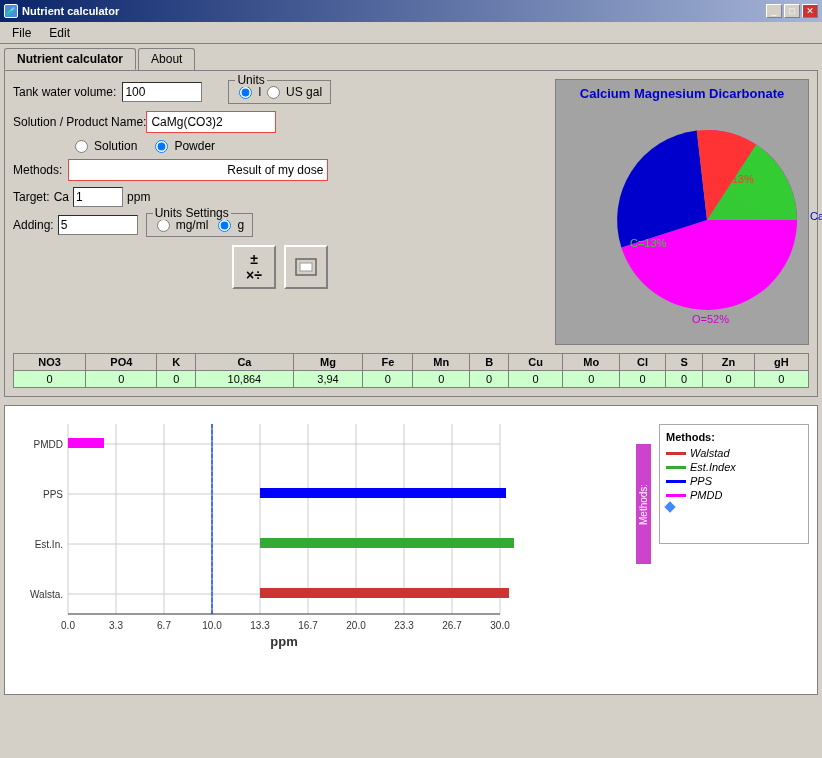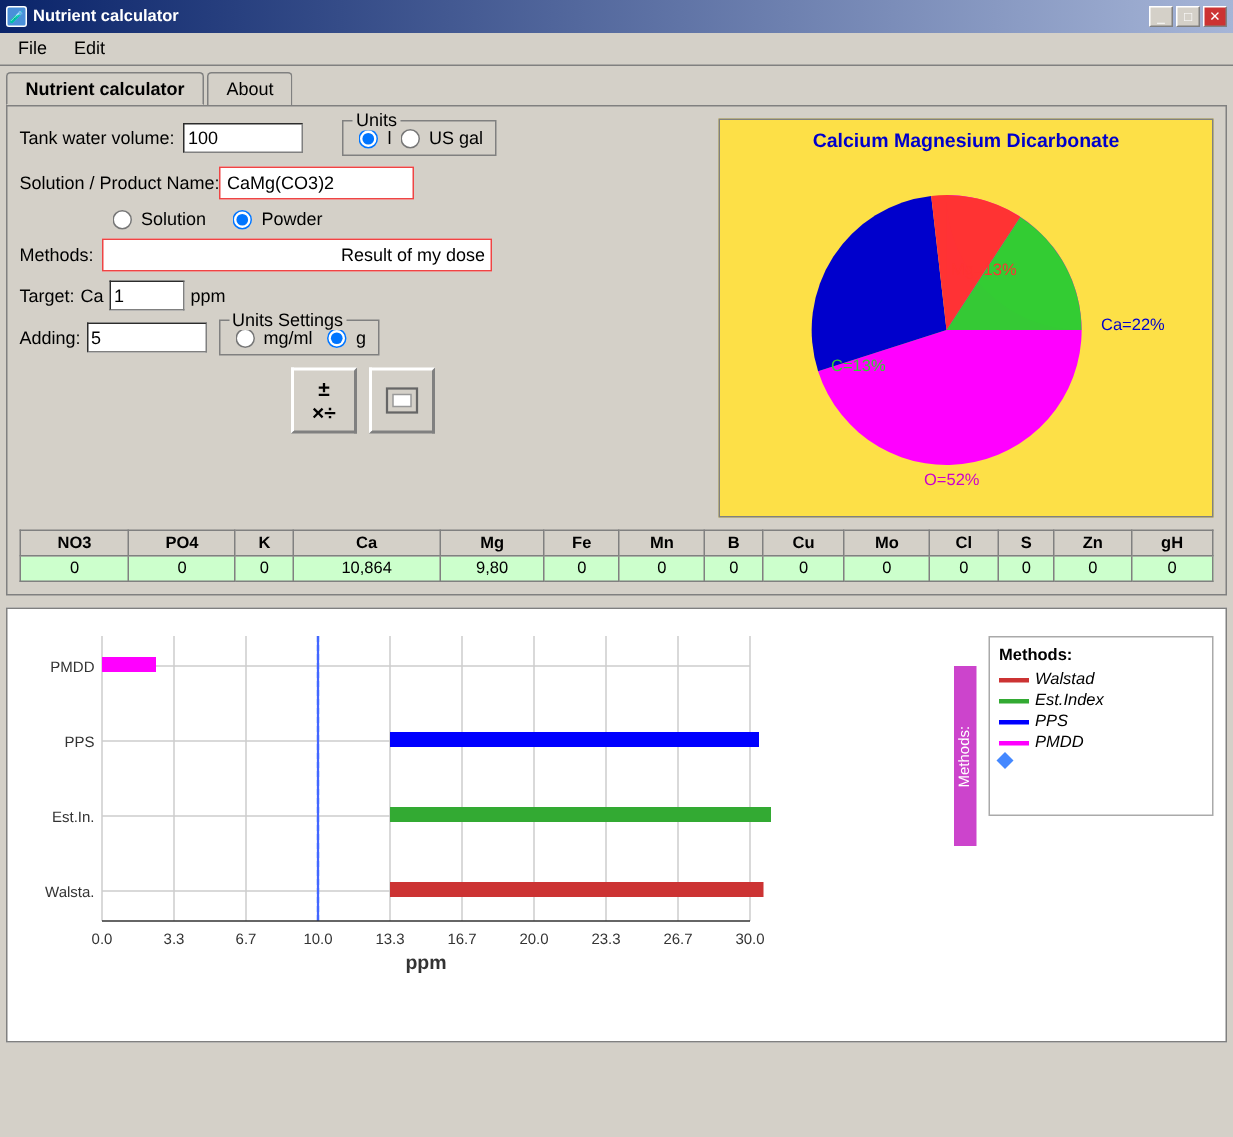--- a/index.html
+++ b/index.html
@@ -3,42 +3,42 @@
   <meta charset="utf-8">
   <style>
     * { box-sizing: border-box; margin: 0; padding: 0; }
     body { background: #d4d0c8; font-family: Arial, sans-serif; font-size: 12px; width: 822px; height: 758px; overflow: hidden; }
     .title-bar { background: linear-gradient(to right, #0a246a, #a6b5d7); color: white; display: flex; align-items: center; justify-content: space-between; padding: 2px 4px; height: 22px; }
     .title-bar-left { display: flex; align-items: center; gap: 4px; }
     .title-bar-icon { width: 14px; height: 14px; background: #4a90d9; border: 1px solid #fff; border-radius: 2px; font-size: 8px; display: flex; align-items: center; justify-content: center; color: white; }
     .title-bar-title { font-size: 11px; font-weight: bold; }
     .title-bar-controls { display: flex; gap: 2px; }
     .tb-btn { width: 16px; height: 14px; background: #d4d0c8; border: 1px solid #808080; display: flex; align-items: center; justify-content: center; font-size: 9px; cursor: pointer; border-top-color: #fff; border-left-color: #fff; }
-    .menu-bar { background: #d4d0c8; padding: 2px 4px; display: flex; gap: 2px; border-bottom: 1px solid #808080; height: 22px; align-items: flex-end; }
+    .menu-bar { background: #d4d0c8; padding: 2px 4px; display: flex; gap: 2px; border-bottom: 1px solid #808080; height: 22px; align-items: center; }
     .menu-item { padding: 2px 8px; cursor: pointer; font-size: 12px; }
     .tab-bar { display: flex; margin: 4px 4px 0 4px; }
     .tab { padding: 3px 12px; background: #d4d0c8; border: 1px solid #808080; cursor: pointer; border-bottom: none; font-size: 12px; margin-right: 2px; border-top-left-radius: 3px; border-top-right-radius: 3px; }
     .tab.active { background: #d4d0c8; border-bottom: 1px solid #d4d0c8; font-weight: bold; position: relative; z-index: 2; }
     .main-content { background: #d4d0c8; border: 1px solid #808080; margin: 0 4px 4px 4px; padding: 8px; border-top: 1px solid #808080; }
     .top-section { display: flex; gap: 8px; }
     .form-area { flex: 1; }
     .form-row { display: flex; align-items: center; margin-bottom: 6px; }
     .form-label { color: #000; white-space: nowrap; }
     .text-input { border: 1px inset #808080; background: white; height: 20px; padding: 0 2px; font-size: 12px; }
     .units-group { display: flex; gap: 4px; border: 1px solid #808080; padding: 4px 8px; position: relative; margin-left: 20px; }
     .units-legend { position: absolute; top: -8px; left: 6px; background: #d4d0c8; padding: 0 2px; font-size: 12px; }
     .radio-group { display: flex; align-items: center; gap: 4px; }
     .select-input { border: 1px solid #ef4444; background: white; height: 22px; font-size: 12px; appearance: none; padding: 0 4px; }
     .dropdown-wrapper { position: relative; display: inline-block; }
     .units-settings-group { border: 1px solid #808080; padding: 4px 8px; position: relative; display: inline-flex; align-items: center; gap: 8px; }
     .units-settings-legend { position: absolute; top: -8px; left: 6px; background: #d4d0c8; padding: 0 2px; font-size: 12px; }
     .btn-area { display: flex; gap: 8px; margin-top: 8px; align-items: center; justify-content: center; }
     .calc-btn { width: 44px; height: 44px; background: #d4d0c8; border: 2px solid #808080; border-top-color: #fff; border-left-color: #fff; display: flex; align-items: center; justify-content: center; cursor: pointer; font-size: 16px; }
     .clear-btn { width: 44px; height: 44px; background: #d4d0c8; border: 2px solid #808080; border-top-color: #fff; border-left-color: #fff; display: flex; align-items: center; justify-content: center; cursor: pointer; }
-    .pie-area { width: 330px; border: 1px solid #808080; background: #fde047; padding: 6px; }
+    .pie-area { width: 254px; border: 1px solid #808080; background: #a3a3a3; padding: 6px; }
     .pie-title { text-align: center; color: #0000cc; font-weight: bold; font-size: 13px; margin-bottom: 4px; }
     .elements-table { width: 100%; border-collapse: collapse; margin-top: 8px; }
     .elements-table th { background: #d4d0c8; border: 1px solid #808080; padding: 2px 4px; text-align: center; font-size: 11px; }
     .elements-table td { background: #ccffcc; border: 1px solid #808080; padding: 2px 4px; text-align: center; font-size: 11px; }
     .elements-section { margin-top: 8px; }
     .elements-header { font-weight: bold; margin-bottom: 4px; }
     .chart-section { background: white; border: 1px solid #808080; margin: 8px 4px 4px 4px; padding: 8px; height: 290px; position: relative; }
     .chart-legend { width: 150px; border: 1px solid #aaa; padding: 6px; font-size: 11px; margin-left: 8px; }
     .legend-title { font-weight: bold; margin-bottom: 4px; }
     .legend-item { display: flex; align-items: center; gap: 4px; margin-bottom: 2px; font-style: italic; }
@@ -203,21 +203,21 @@
           <th>Zn</th>
           <th>gH</th>
         </tr>
       </thead>
       <tbody>
         <tr>
           <td>0</td>
           <td>0</td>
           <td>0</td>
           <td>10,864</td>
-          <td>9,80</td>
+          <td>3,94</td>
           <td>0</td>
           <td>0</td>
           <td>0</td>
           <td>0</td>
           <td>0</td>
           <td>0</td>
           <td>0</td>
           <td>0</td>
           <td>0</td>
         </tr>

